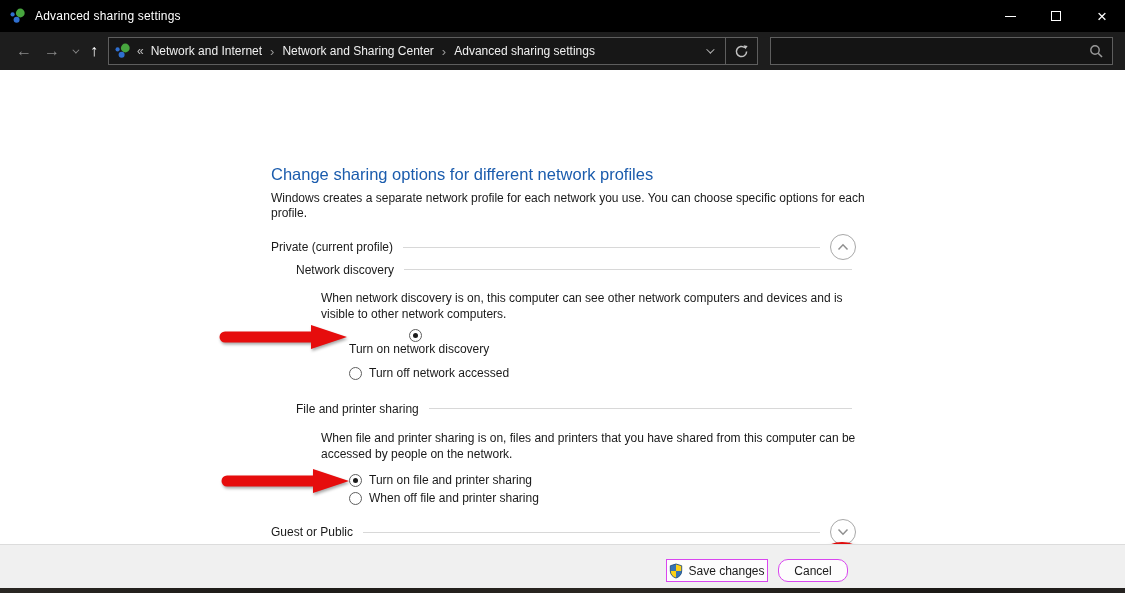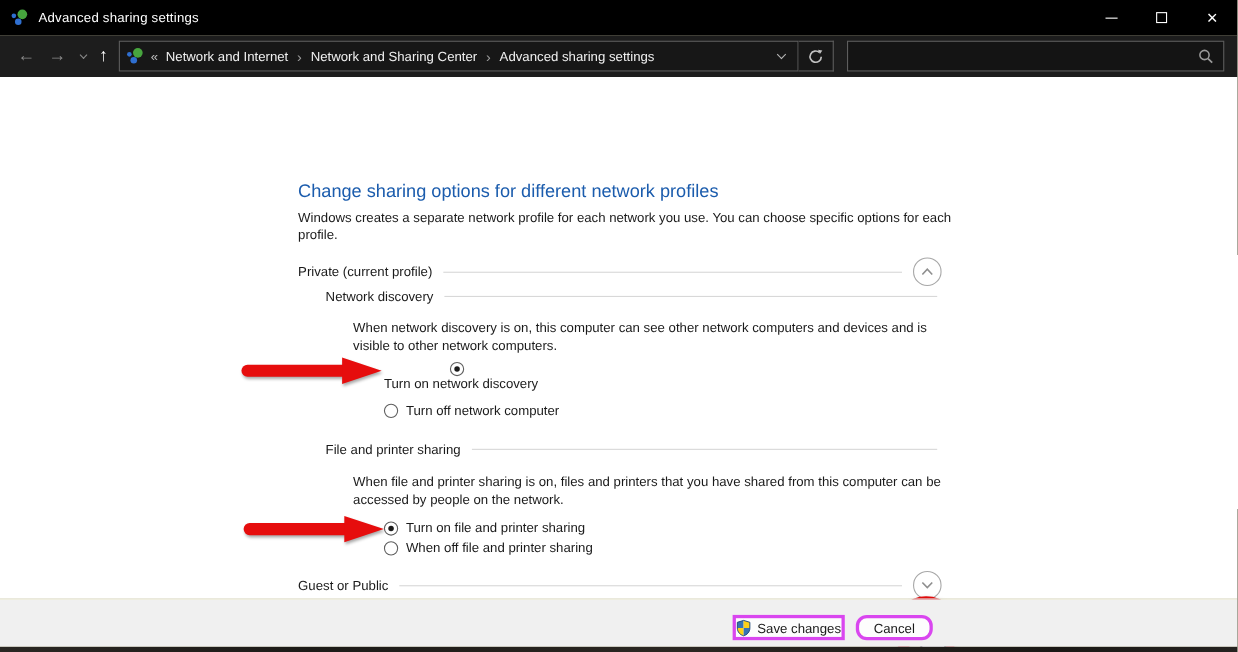--- a/index.html
+++ b/index.html
@@ -49,21 +49,21 @@
   .checkbox{width:13px;height:13px;border:1px solid #5f5f5f;background:#fff;margin-right:7px;display:flex;align-items:center;justify-content:center;flex:0 0 auto;}
 
   
   .red-arrow{position:absolute;filter:drop-shadow(1px 2px 1.5px rgba(0,0,0,.35));}
   .red-ring{position:absolute;left:812px;top:472px;width:60px;height:60px;border:8px solid #e00b0b;border-radius:50%;filter:drop-shadow(1px 2px 2px rgba(0,0,0,.3));}
   .hand-cursor{position:absolute;left:833px;top:495px;filter:drop-shadow(1px 1px 1px rgba(0,0,0,.35));}
 
   
   .divider{position:absolute;left:0;top:544px;width:1125px;height:1px;background:#dcdcdc;}
   .footer{position:absolute;left:0;top:545px;width:1125px;height:43px;background:#f0f0f0;}
-  .btn{position:absolute;top:14px;height:23px;background:#fdfdfd;border:3px solid #d946ef;display:flex;align-items:center;justify-content:center;font-size:12px;color:#1a1a1a;gap:5px;}
+  .btn{position:absolute;top:14px;height:23px;background:#fdfdfd;border:1px solid #d946ef;display:flex;align-items:center;justify-content:center;font-size:12px;color:#1a1a1a;gap:5px;}
   .btn-save{left:666px;width:102px;}
   .btn-cancel{left:778px;width:70px;border-radius:10px;}
   .bottom-strip{position:absolute;left:0;top:588px;width:1125px;height:5px;background:linear-gradient(90deg,#2a2723,#1c1a17 25%,#2b2722 55%,#1a1815 85%,#252220);}
 </style>
 </head>
 <body>
 
 <div id="screen">
 
   <div class="titlebar">
@@ -153,21 +153,21 @@
       </div>
     </div>
     <div class="desc" style="left:321px;top:221px;width:552px;">When network discovery is on, this computer can see other network computers and devices and is visible to other network computers.</div>
 
     <div class="opt-row" style="left:349px;top:259px;flex-direction:column;">
       <span class="radio sel"></span>
       <span>Turn on network discovery</span>
     </div>
     <div class="opt-row" style="left:349px;top:296px;">
       <span class="radio"></span>
-      <span>Turn off network computer</span>
+      <span>Turn off network accessed</span>
     </div>
 
     <div class="sec-row" style="left:296px;top:331px;width:556px;height:15px;">
       <span class="sec-label">File and printer sharing</span>
       <span class="sec-line" style="margin-right:0;"></span>
     </div>
     <div class="desc" style="left:321px;top:361px;width:552px;">When file and printer sharing is on, files and printers that you have shared from this computer can be accessed by people on the network.</div>
 
     <div class="opt-row" style="left:349px;top:403px;">
       <span class="radio sel"></span>

